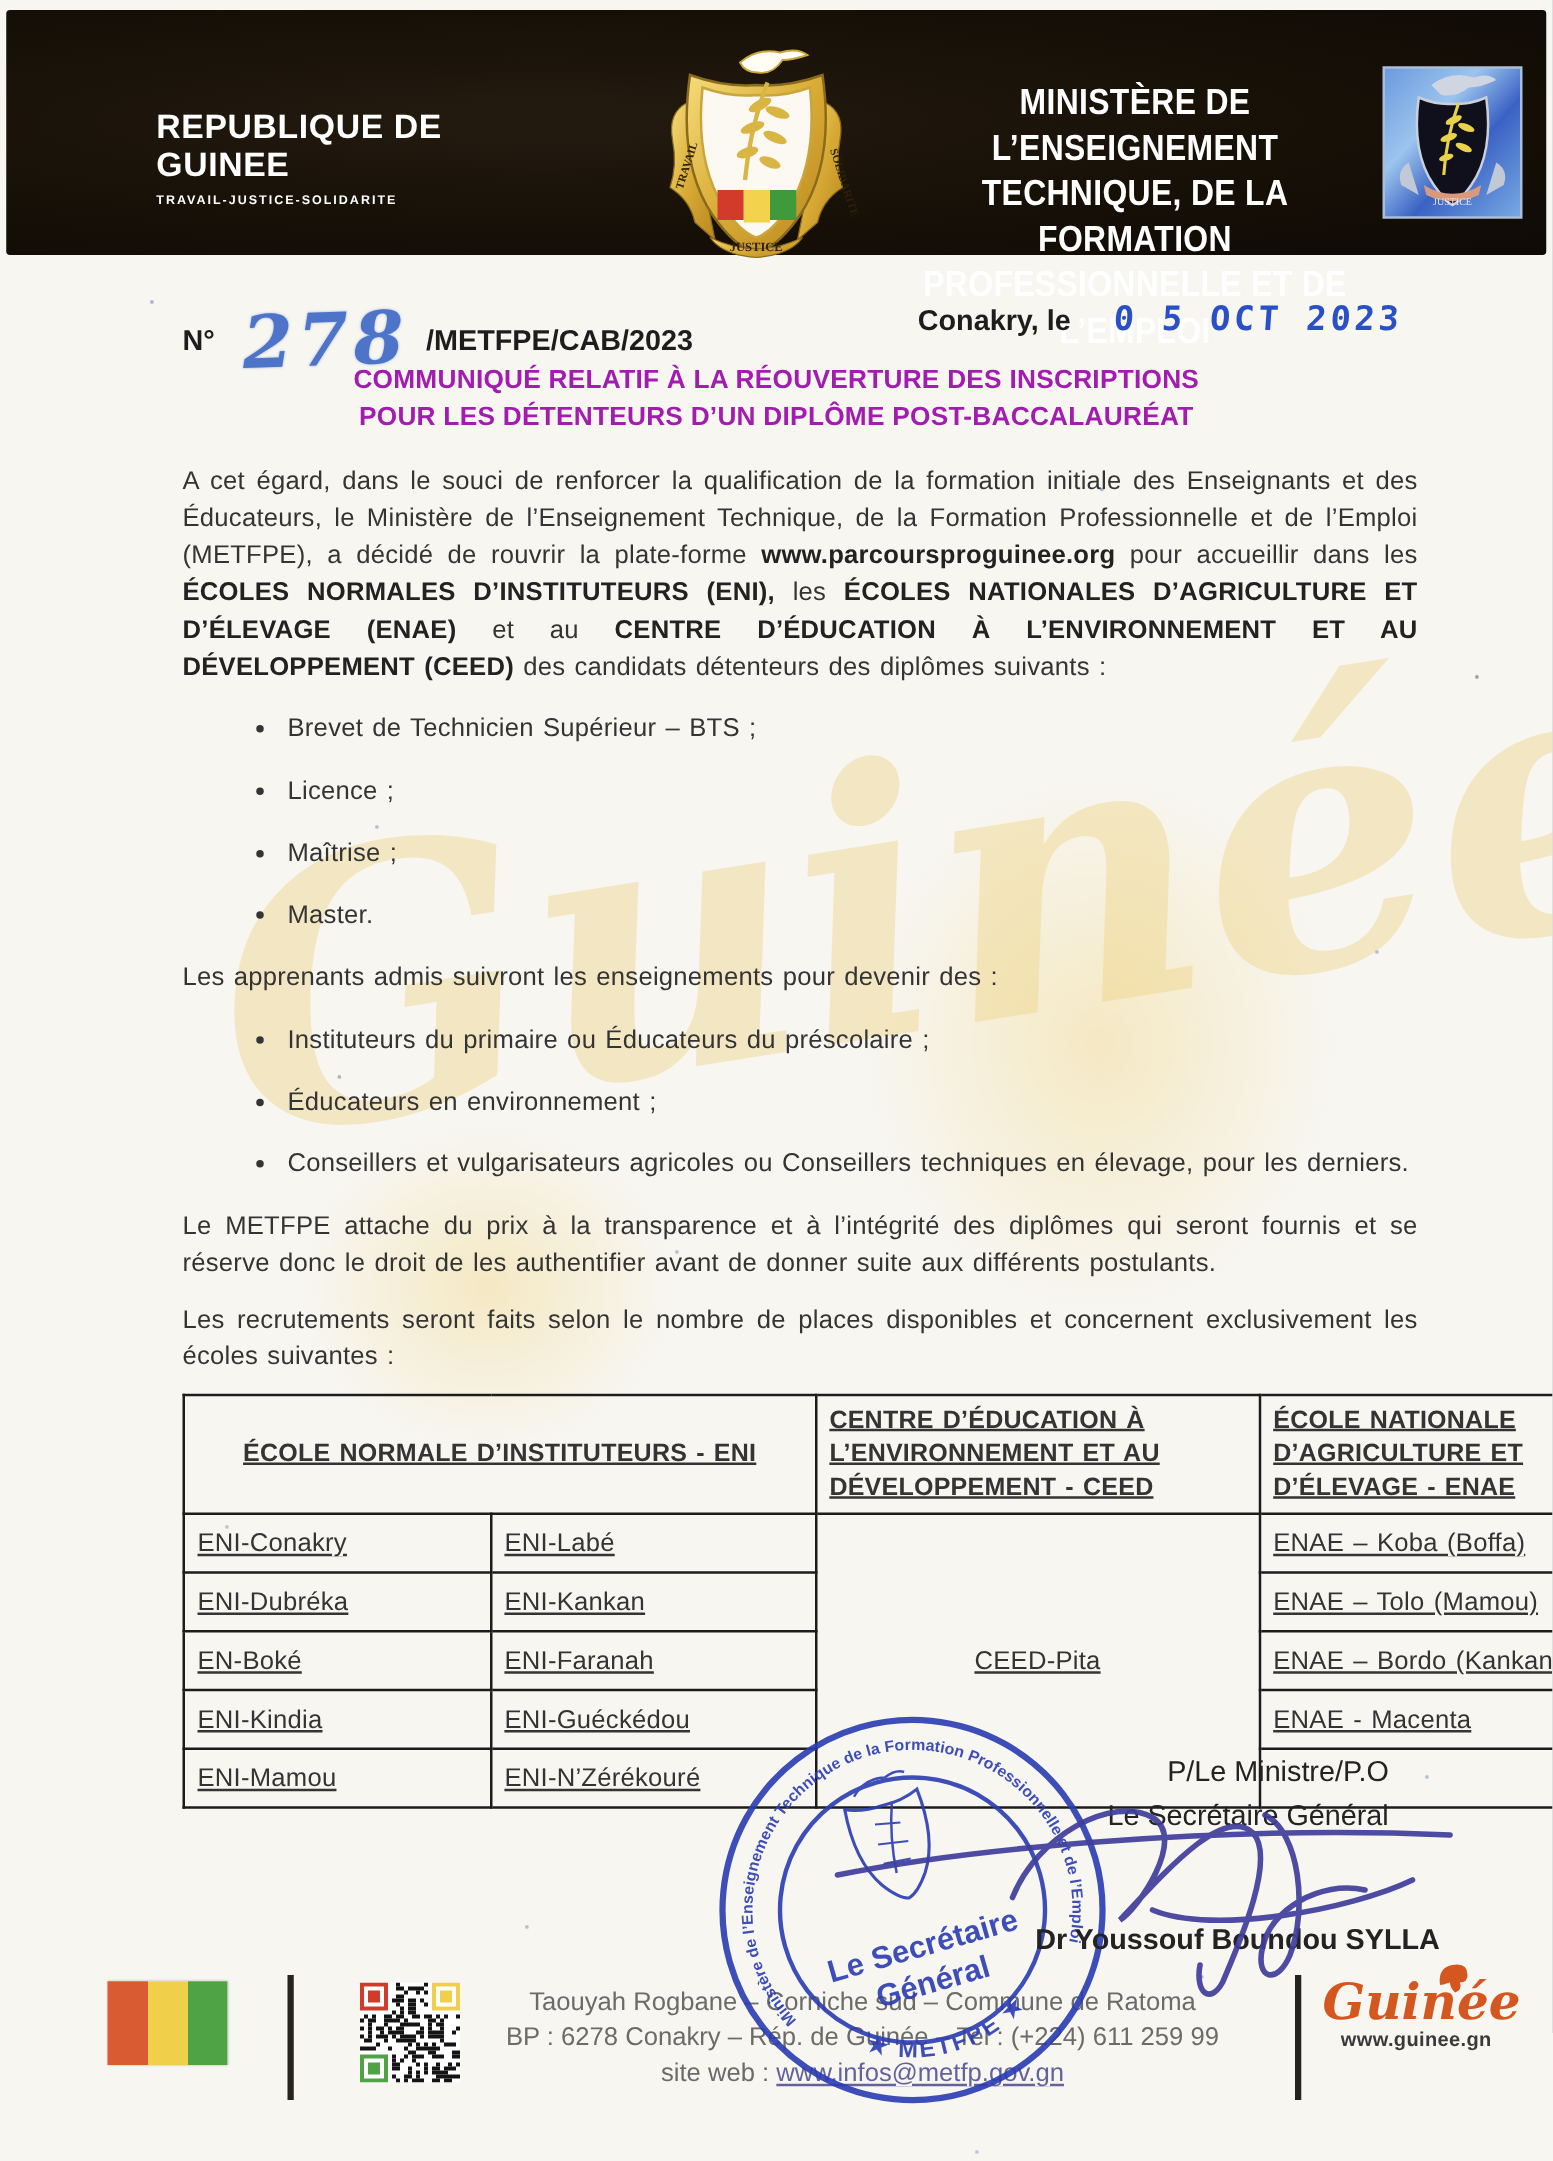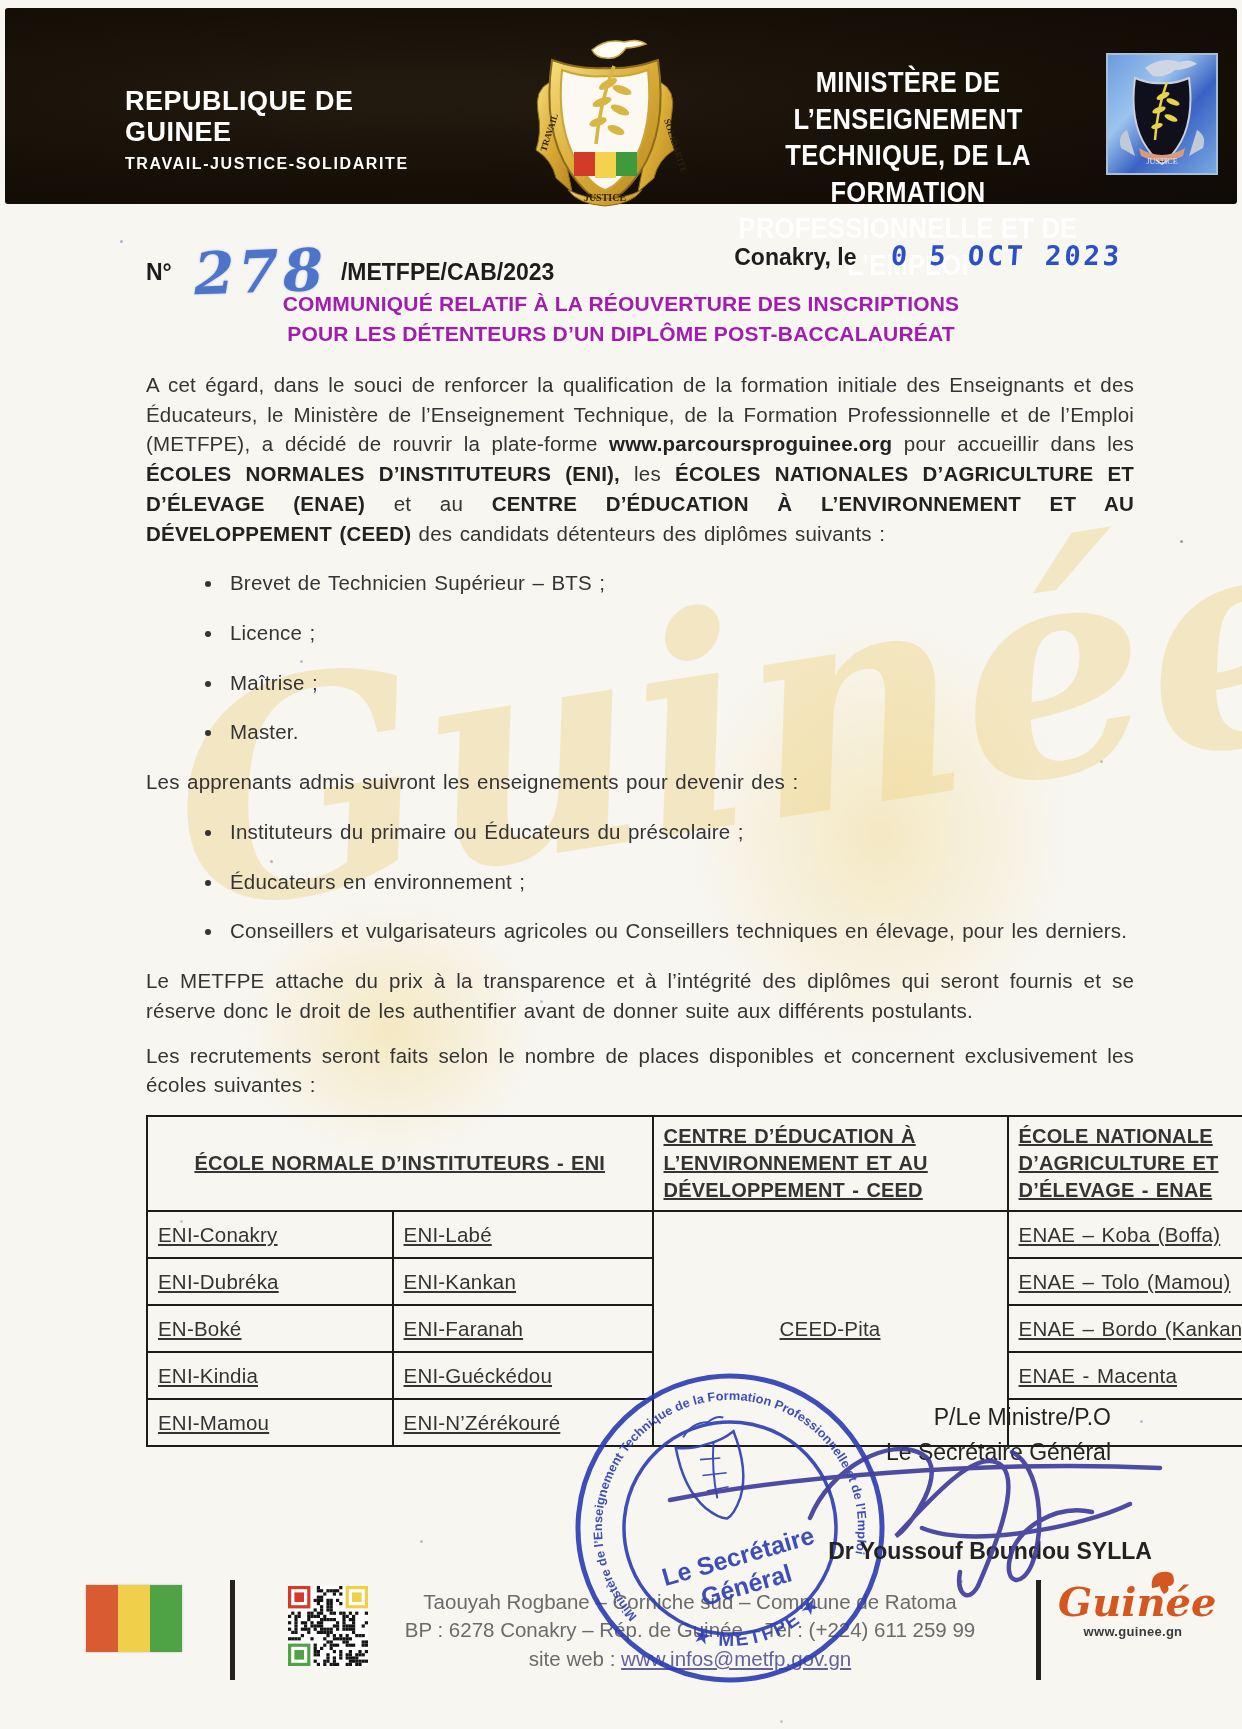--- a/index.html
+++ b/index.html
@@ -9,21 +9,21 @@
   .speck{position:absolute;left:120px;top:240px;width:3px;height:3px;border-radius:50%;background:rgba(70,100,170,.45);
     box-shadow:180px 420px 0 rgba(60,90,160,.35), 760px 150px 0 rgba(50,80,150,.4), 980px 520px 0 rgba(60,90,160,.35),
     420px 760px 0 rgba(40,70,140,.3), 60px 980px 0 rgba(60,90,160,.3), 900px 900px 0 rgba(50,80,150,.35),
     1020px 1180px 0 rgba(60,90,160,.35), 300px 1300px 0 rgba(40,60,120,.3), 660px 1480px 0 rgba(60,90,160,.3),
     1060px 300px 0 rgba(30,30,30,.4), 150px 620px 0 rgba(30,30,30,.3), 840px 1340px 0 rgba(60,90,160,.35);}
   
   .header-band{position:absolute;top:8px;left:5px;right:5px;height:196px;border-radius:3px;
     background:radial-gradient(ellipse at 35% 45%, #241b10 0%, #171007 55%, #0e0a05 100%);color:#fff;}
   .rep-block{position:absolute;left:120px;top:78px;width:340px;text-align:left;}
   .rep-title{font-size:27px;font-weight:bold;letter-spacing:.5px;}
-  .rep-motto{font-size:16px;font-weight:bold;letter-spacing:1.6px;margin-top:7px;}
+  .rep-motto{font-size:10px;font-weight:bold;letter-spacing:1.6px;margin-top:7px;}
   .emblem{position:absolute;left:517px;top:24px;width:166px;height:178px;}
   .ministry{position:absolute;left:678px;top:56px;width:450px;text-align:center;font-weight:bold;
     font-size:29px;line-height:1.26;transform:scaleX(.88);transform-origin:50% 0;letter-spacing:.3px;}
   .hologram{position:absolute;right:18px;top:44px;width:114px;height:124px;}
   
   .ref-row{position:absolute;top:218px;left:146px;right:120px;height:70px;}
   .ref-left{position:absolute;left:0;top:20px;font-size:23px;font-weight:bold;color:#1d1d1d;}
   .ref-number{display:inline-block;font-family:"DejaVu Serif",serif;font-style:italic;font-weight:bold;
     font-size:58px;color:#4d74c9;transform:rotate(-2deg);margin:0 14px 0 22px;vertical-align:-12px;
     text-shadow:0 0 2px rgba(77,116,201,.6);letter-spacing:4px;}
@@ -69,21 +69,21 @@
     box-shadow:0 0 2px rgba(0,0,0,.25);}
   .fdiv{position:absolute;top:0;width:5px;height:100px;background:#24211e;}
   .fdiv.one{left:230px;} .fdiv.two{left:1036px;}
   .qr{position:absolute;left:288px;top:6px;width:80px;height:80px;}
   .addr{position:absolute;left:380px;top:8px;width:620px;text-align:center;color:#6b6b6b;
     font-size:20.5px;line-height:1.38;}
   .addr .site a{color:#63639a;text-decoration:underline;}
   .glogo{position:absolute;left:1058px;top:2px;width:150px;text-align:center;}
   .glogo .gtext{font-family:"DejaVu Serif",serif;font-style:italic;font-weight:bold;
     font-size:40px;color:#d4571f;line-height:1;}
-  .glogo .gurl{font-size:13px;font-weight:bold;color:#3a3a3a;margin-top:2px;letter-spacing:.3px;}
+  .glogo .gurl{font-size:16px;font-weight:bold;color:#3a3a3a;margin-top:2px;letter-spacing:.3px;}
   .eleph{position:absolute;left:86px;top:-16px;width:34px;height:30px;}
 </style>
 </head>
 <body>
 
 <div class="page">
   <div class="speck"></div>
 
   <div class="watermark">Guinée</div>
   <div class="wm-blob" style="left:690px;top:620px;width:380px;height:430px;"></div>

